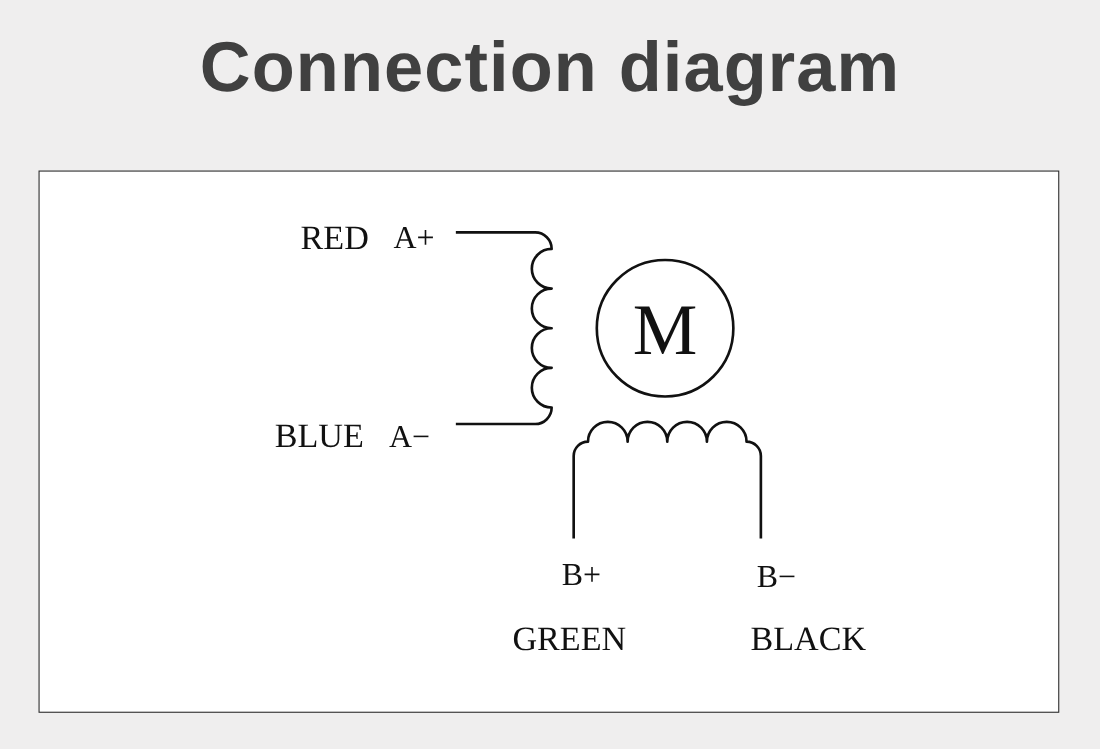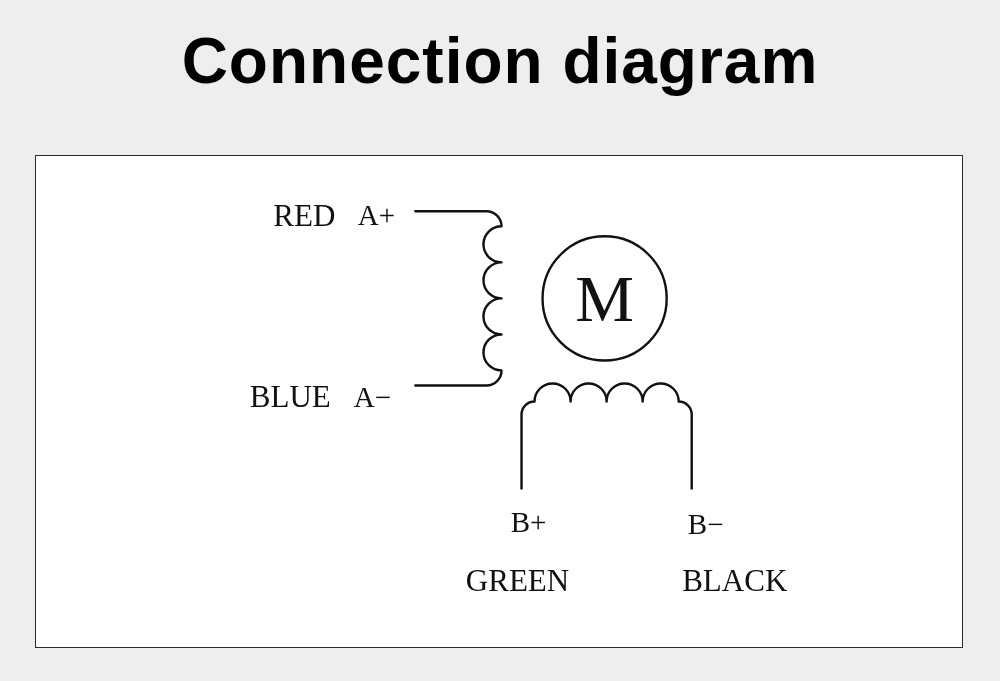--- a/index.html
+++ b/index.html
@@ -15,21 +15,21 @@
     position: absolute;
     top: 24px;
     left: 0;
     width: 100%;
     margin: 0;
     text-align: center;
     font-family: "Liberation Sans", sans-serif;
     font-weight: 700;
     font-size: 64px;
     letter-spacing: 1px;
-    color: #000000;
+    color: #404040;
   }
   .panel {
     position: absolute;
     left: 35px;
     top: 155px;
     width: 928px;
     height: 493px;
     background: #ffffff;
     border: 1.5px solid #2a2a2a;
     box-sizing: border-box;

